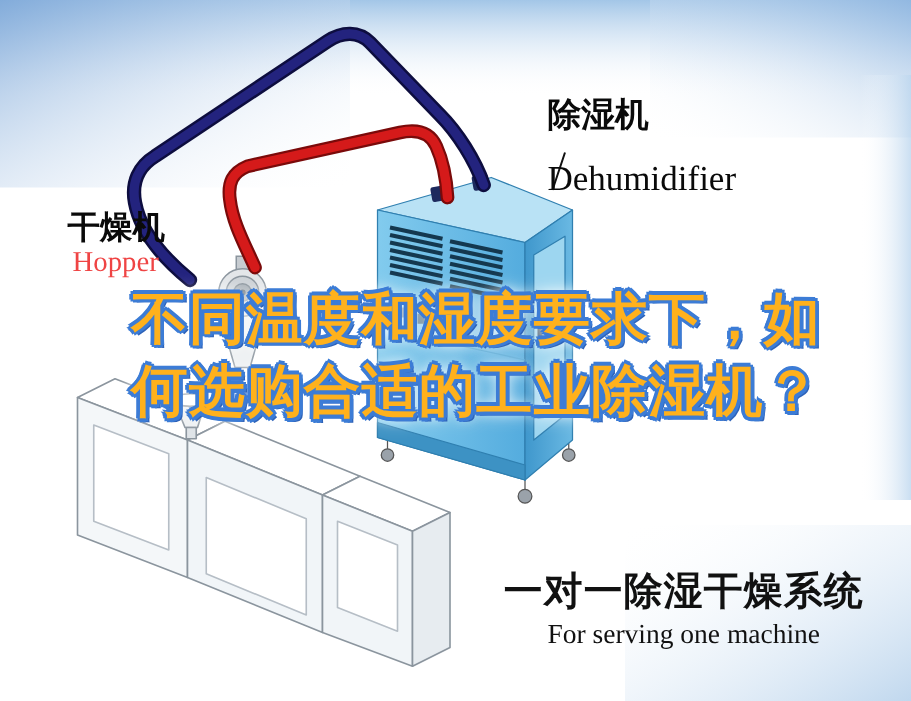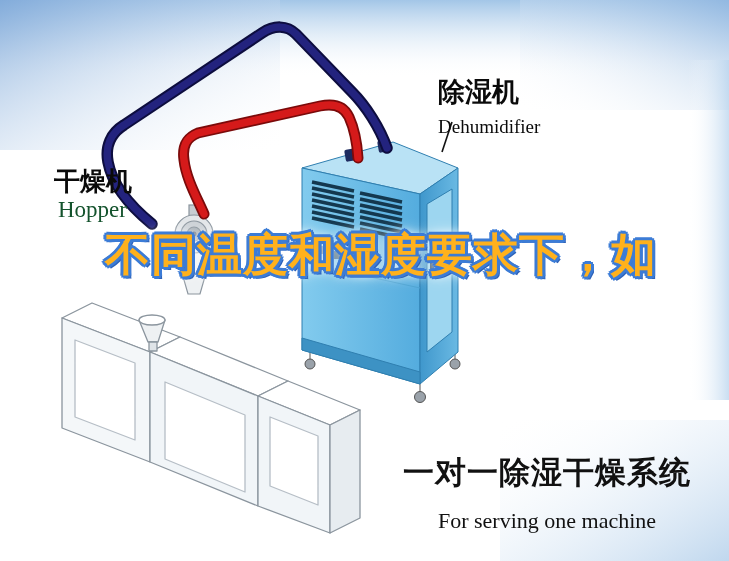--- a/index.html
+++ b/index.html
@@ -6,43 +6,43 @@
   .stage{
     position:relative;width:729px;height:561px;background:#ffffff;
     overflow:hidden;font-family:"Liberation Sans",sans-serif;
   }
   .scene{position:absolute;left:0;top:0;}
   .label-cn{
     position:absolute;font-weight:700;color:#0a0a0a;
     font-family:"Liberation Sans",sans-serif;white-space:nowrap;
   }
   .label-en{
-    position:absolute;color:#14532d;
+    position:absolute;color:#ef4444;
     font-family:"Liberation Serif",serif;white-space:nowrap;
   }
   .hopper-cn{left:54px;top:164px;font-size:26px;}
   .hopper-en{left:58px;top:197px;font-size:23px;}
   .dehum-block{position:absolute;left:438px;top:74px;width:170px;text-align:left;}
   .dehum-cn{position:static;display:block;font-size:27px;font-weight:700;color:#0a0a0a;}
-  .dehum-en{position:static;display:block;font-size:19px;font-family:"Liberation Serif",serif;color:#0a0a0a;margin-top:6px;}
+  .dehum-en{position:static;display:block;font-size:28px;font-family:"Liberation Serif",serif;color:#0a0a0a;margin-top:18px;}
   .headline{
     position:absolute;left:0;right:0;top:226px;text-align:center;
     font-size:45px;line-height:58px;font-weight:800;letter-spacing:1px;
     color:#ffb11c;
     text-shadow:
       3px 0 0 #3c7cd6, -3px 0 0 #3c7cd6, 0 3px 0 #3c7cd6, 0 -3px 0 #3c7cd6,
       2px 2px 0 #3c7cd6, -2px 2px 0 #3c7cd6, 2px -2px 0 #3c7cd6, -2px -2px 0 #3c7cd6,
       3px 3px 0 #2f63b8,
       0 0 10px #ffffff, 0 0 16px #ffffff;
     white-space:nowrap;
     margin-left:33px;
   }
   .footer-block{position:absolute;left:393px;top:452px;width:308px;text-align:center;}
   .footer-title{font-size:31px;font-weight:700;color:#111;letter-spacing:1px;}
-  .footer-sub{font-size:22px;font-family:"Liberation Serif",serif;color:#111;margin-top:14px;}
+  .footer-sub{font-size:22px;font-family:"Liberation Serif",serif;color:#111;margin-top:0;}
 </style>
 </head>
 <body>
 
 <div class="stage">
 
   <svg class="scene" width="729" height="561" viewBox="0 0 729 561">
     <defs>
       <linearGradient id="topband" x1="0" y1="0" x2="0" y2="1">
         <stop offset="0" stop-color="#9ec3e6" stop-opacity="0.95"></stop>
@@ -172,20 +172,21 @@
   <div class="label-cn hopper-cn">干燥机</div>
   <div class="label-en hopper-en">Hopper</div>
 
   <div class="dehum-block">
     <span class="dehum-cn">除湿机</span>
     <span class="dehum-en">Dehumidifier</span>
   </div>
 
   <div class="headline">
     <span>不同温度和湿度要求下，如</span><br>
+    <span>何选购合适的工业除湿机？</span>
   </div>
 
   <div class="footer-block">
     <div class="footer-title">一对一除湿干燥系统</div>
     <div class="footer-sub">For serving one machine</div>
   </div>
 
 </div>
 
 </body></html>

